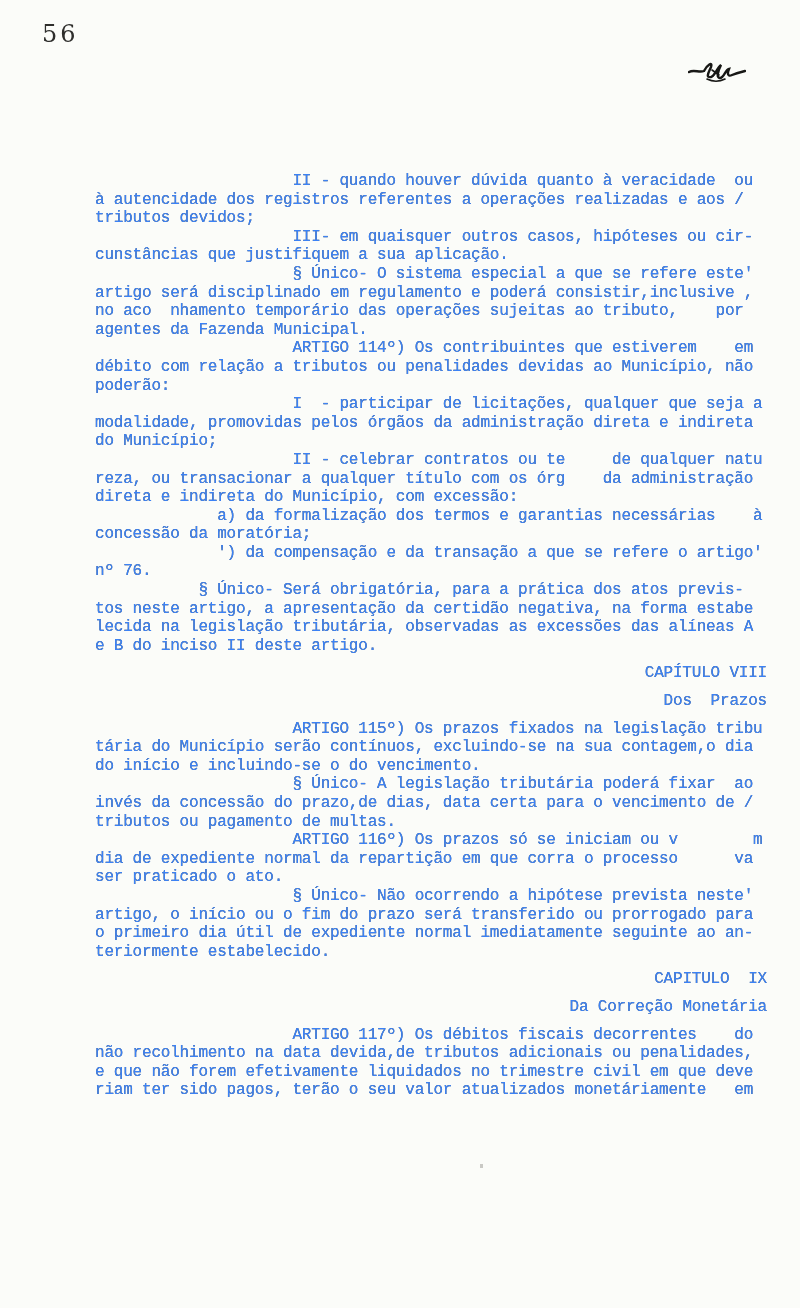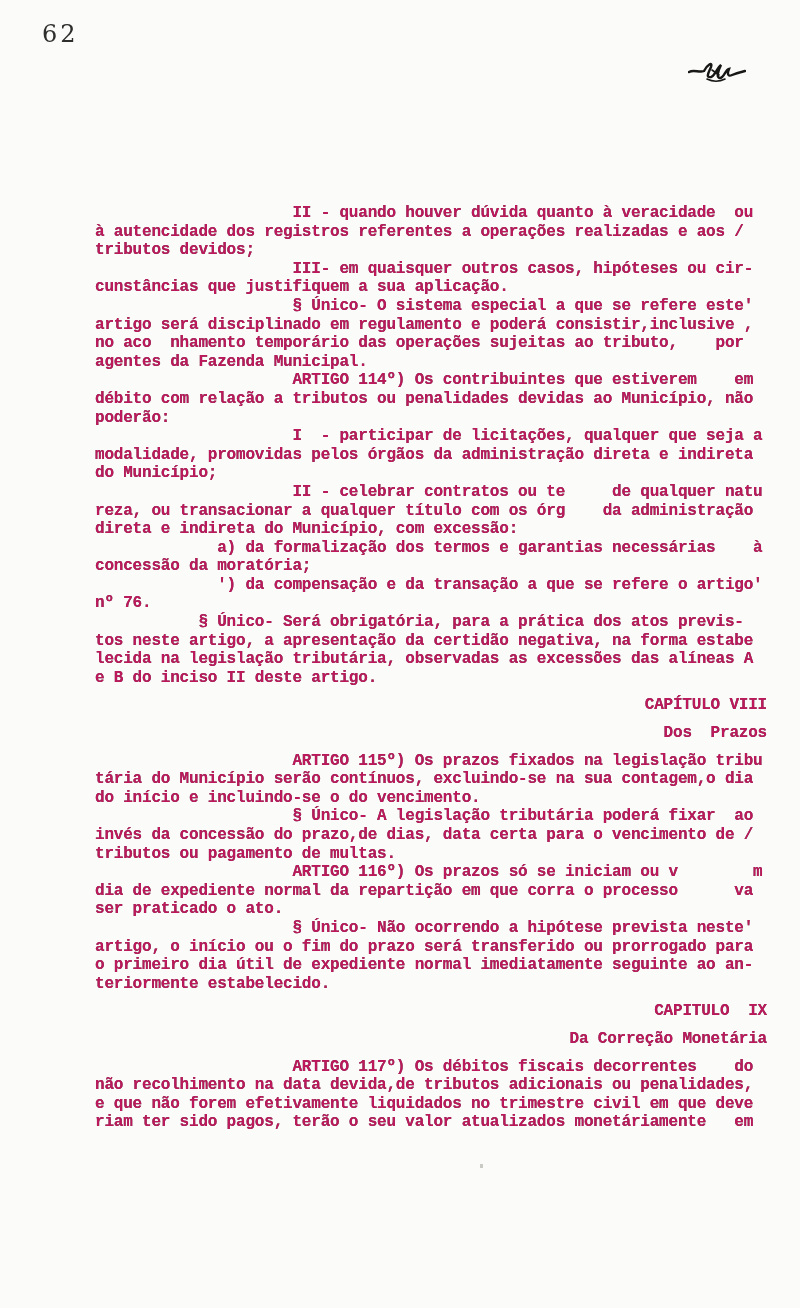--- a/index.html
+++ b/index.html
@@ -27,47 +27,46 @@
   .flourish {
     position: absolute;
     left: 688px; top: 58px;
   }
   .doc {
     position: absolute;
     left: 95px; top: 172px;
     width: 690px;
     font-size: 16px;
     line-height: 18.6px;
-    font-weight: bold;
-    color: #be185d;
+    font-weight: normal;
+    color: #3b82f6;
     white-space: pre;
     letter-spacing: -0.2px;
     text-shadow: 0 0 0.6px rgba(25,25,22,0.75);
-    margin-top: 32px;
   }
   .doc .ln { height: 18.6px; }
   .doc .hd {
     width: 672px;
     text-align: right;
     margin: 9px 0;
     height: 18.6px;
   }
   .speck {
     position: absolute;
     left: 480px; top: 1164px;
     width: 3px; height: 4px;
     background: #c9c9c5;
   }
 </style>
 </head>
 <body>
 
 <div class="page">
 
-  <div class="page-number">62</div>
+  <div class="page-number">56</div>
 
   <svg class="flourish" width="58" height="28" viewBox="0 0 58 28" aria-hidden="true">
     <path d="M1,14 C6,11 11,15 16,13 C19,7 25,3 23,9 C21,14 17,20 23,19 C27,18 29,10 33,7 C30,13 28,20 32,20 C36,20 37,12 41,11 C39,16 40,19 44,17 C49,15 53,14 57,13" stroke="#181816" stroke-width="2.4" fill="none" stroke-linecap="round"></path>
     <path d="M19,21 C25,24 31,24 37,21" stroke="#181816" stroke-width="1.6" fill="none" stroke-linecap="round"></path>
     <path d="M24,12 L31,17 M30,11 L25,18" stroke="#181816" stroke-width="1.6" fill="none" stroke-linecap="round"></path>
   </svg>
 
   <div class="doc" id="doc"><div class="ln">                     II - quando houver dúvida quanto à veracidade  ou</div><div class="ln">à autencidade dos registros referentes a operações realizadas e aos /</div><div class="ln">tributos devidos;</div><div class="ln">                     III- em quaisquer outros casos, hipóteses ou cir-</div><div class="ln">cunstâncias que justifiquem a sua aplicação.</div><div class="ln">                     § Único- O sistema especial a que se refere este'</div><div class="ln">artigo será disciplinado em regulamento e poderá consistir,inclusive ,</div><div class="ln">no aco  nhamento temporário das operações sujeitas ao tributo,    por</div><div class="ln">agentes da Fazenda Municipal.</div><div class="ln">                     ARTIGO 114º) Os contribuintes que estiverem    em</div><div class="ln">débito com relação a tributos ou penalidades devidas ao Município, não</div><div class="ln">poderão:</div><div class="ln">                     I  - participar de licitações, qualquer que seja a</div><div class="ln">modalidade, promovidas pelos órgãos da administração direta e indireta</div><div class="ln">do Município;</div><div class="ln">                     II - celebrar contratos ou te     de qualquer natu</div><div class="ln">reza, ou transacionar a qualquer título com os órg    da administração</div><div class="ln">direta e indireta do Município, com excessão:</div><div class="ln">             a) da formalização dos termos e garantias necessárias    à</div><div class="ln">concessão da moratória;</div><div class="ln">             ') da compensação e da transação a que se refere o artigo'</div><div class="ln">nº 76.</div><div class="ln">           § Único- Será obrigatória, para a prática dos atos previs-</div><div class="ln">tos neste artigo, a apresentação da certidão negativa, na forma estabe</div><div class="ln">lecida na legislação tributária, observadas as excessões das alíneas A</div><div class="ln">e B do inciso II deste artigo.</div><div class="hd">CAPÍTULO VIII</div><div class="hd">Dos  Prazos</div><div class="ln">                     ARTIGO 115º) Os prazos fixados na legislação tribu</div><div class="ln">tária do Município serão contínuos, excluindo-se na sua contagem,o dia</div><div class="ln">do início e incluindo-se o do vencimento.</div><div class="ln">                     § Único- A legislação tributária poderá fixar  ao</div><div class="ln">invés da concessão do prazo,de dias, data certa para o vencimento de /</div><div class="ln">tributos ou pagamento de multas.</div><div class="ln">                     ARTIGO 116º) Os prazos só se iniciam ou v        m</div><div class="ln">dia de expediente normal da repartição em que corra o processo      va</div><div class="ln">ser praticado o ato.</div><div class="ln">                     § Único- Não ocorrendo a hipótese prevista neste'</div><div class="ln">artigo, o início ou o fim do prazo será transferido ou prorrogado para</div><div class="ln">o primeiro dia útil de expediente normal imediatamente seguinte ao an-</div><div class="ln">teriormente estabelecido.</div><div class="hd">CAPITULO  IX</div><div class="hd">Da Correção Monetária</div><div class="ln">                     ARTIGO 117º) Os débitos fiscais decorrentes    do</div><div class="ln">não recolhimento na data devida,de tributos adicionais ou penalidades,</div><div class="ln">e que não forem efetivamente liquidados no trimestre civil em que deve</div><div class="ln">riam ter sido pagos, terão o seu valor atualizados monetáriamente   em</div></div>
 
   <div class="speck"></div>

